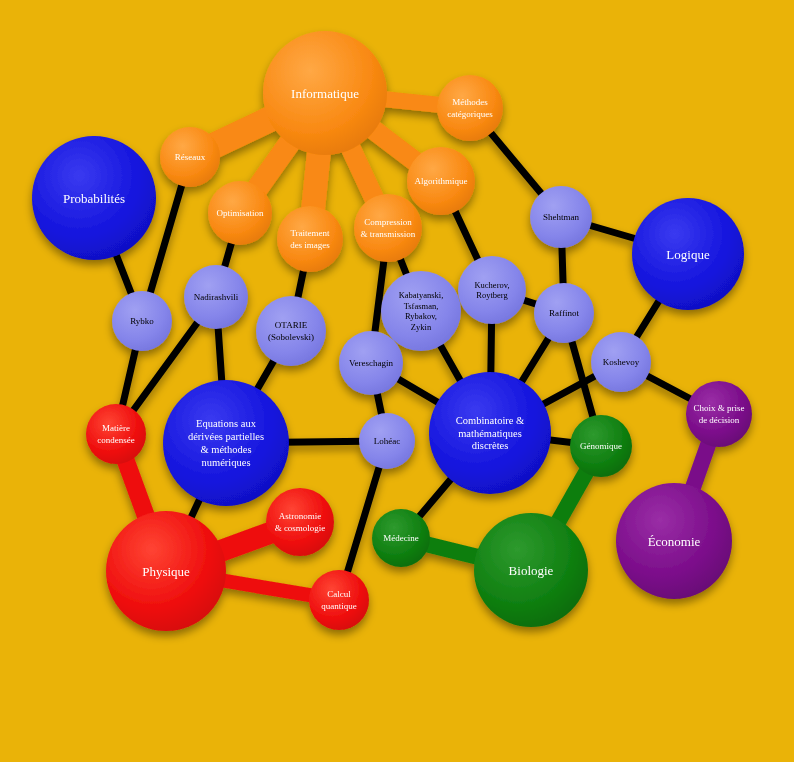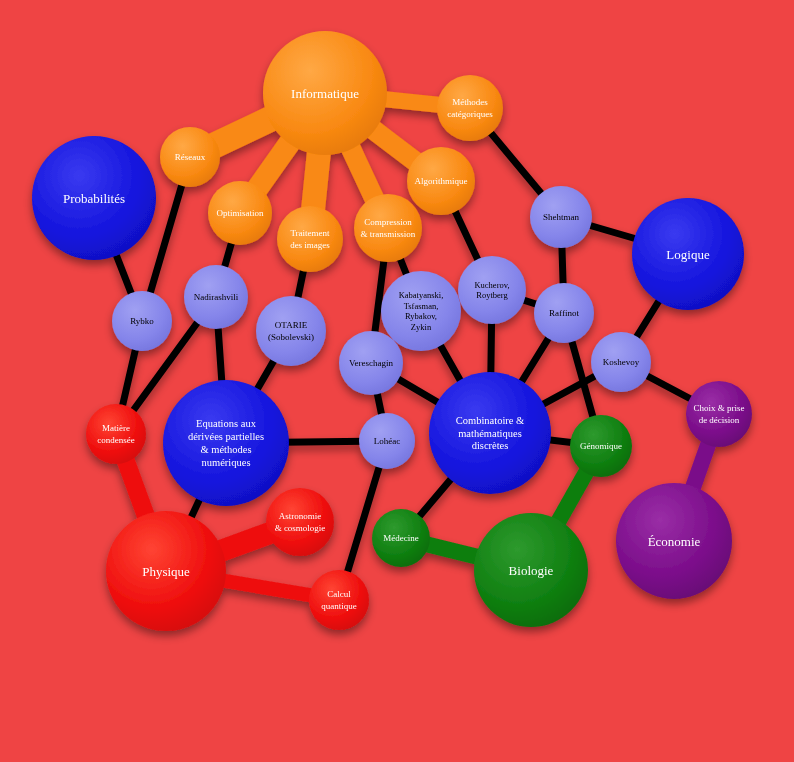--- a/index.html
+++ b/index.html
@@ -5,21 +5,21 @@
   html, body {
     margin: 0;
     padding: 0;
     background: #ffffff;
     font-family: "Liberation Serif", "DejaVu Serif", serif;
   }
   .stage {
     position: relative;
     width: 794px;
     height: 762px;
-    background: #ef4444;
+    background: #eab308;
     overflow: hidden;
     text-decoration: underline;
   }
   svg { display: block; }
   text {
     font-family: "Liberation Serif", "DejaVu Serif", serif;
     pointer-events: none;
   }
 </style>
 </head>

